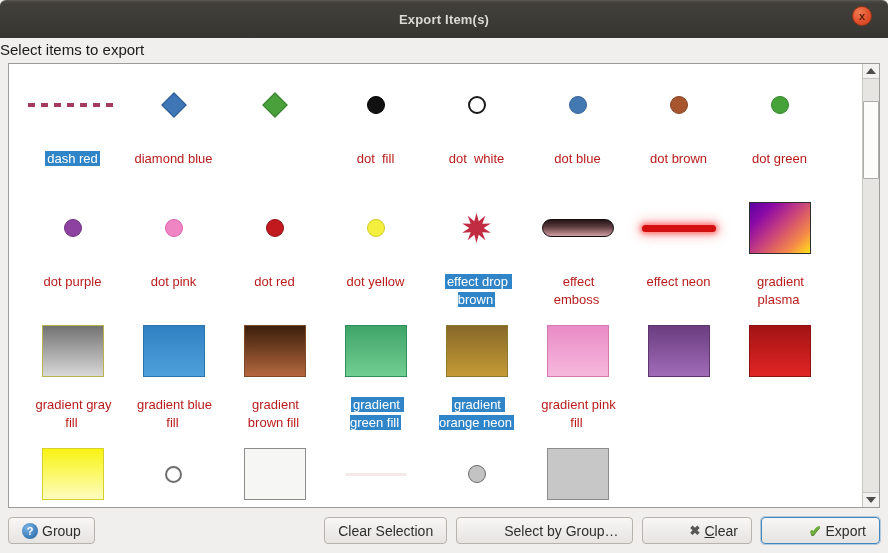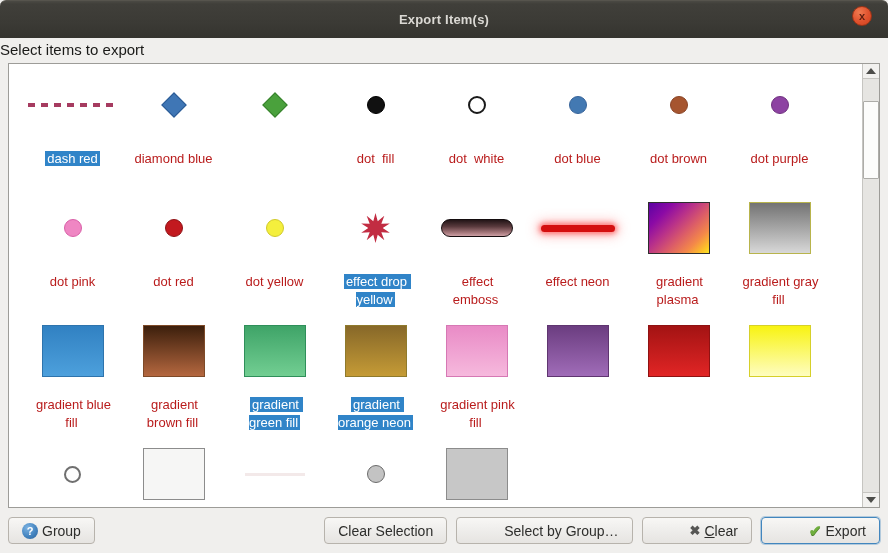--- a/index.html
+++ b/index.html
@@ -200,20 +200,28 @@
       <div class="cell">
     <div class="item-icon-area">
       <div class="item-icon dot ic-dot-brown"></div>
     </div>
     <div class="item-label">
       <span class="item-label-text">dot brown</span>
     </div>
   </div>
       <div class="cell">
     <div class="item-icon-area">
+      <div class="item-icon dot ic-dot-green"></div>
+    </div>
+    <div class="item-label">
+      <span class="item-label-text">dot green</span>
+    </div>
+  </div>
+      <div class="cell">
+    <div class="item-icon-area">
       <div class="item-icon dot ic-dot-purple"></div>
     </div>
     <div class="item-label">
       <span class="item-label-text">dot purple</span>
     </div>
   </div>
       <div class="cell">
     <div class="item-icon-area">
       <div class="item-icon dot ic-dot-pink"></div>
     </div>
@@ -235,21 +243,21 @@
     </div>
     <div class="item-label">
       <span class="item-label-text">dot yellow</span>
     </div>
   </div>
       <div class="cell">
     <div class="item-icon-area">
       <div class="item-icon ic-star-red"></div>
     </div>
     <div class="item-label">
-      <span class="item-label-text selected">effect drop yellow</span>
+      <span class="item-label-text selected">effect drop brown</span>
     </div>
   </div>
       <div class="cell">
     <div class="item-icon-area">
       <div class="item-icon ic-emboss-pill"></div>
     </div>
     <div class="item-label">
       <span class="item-label-text">effect emboss</span>
     </div>
   </div>

